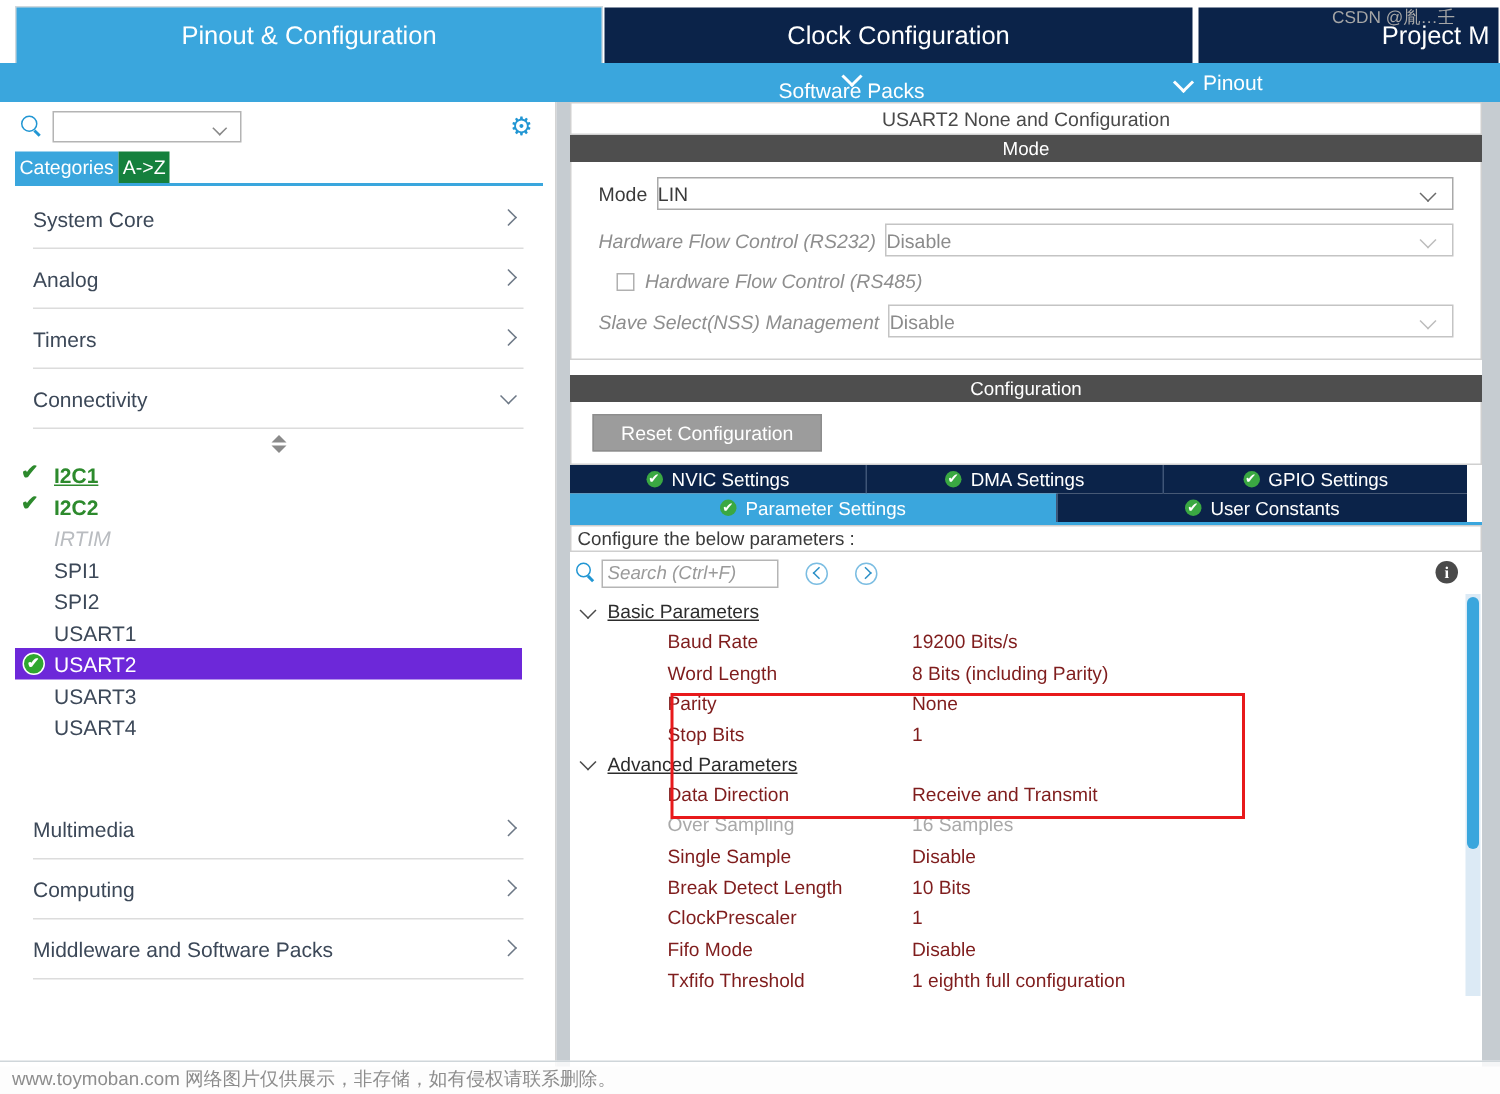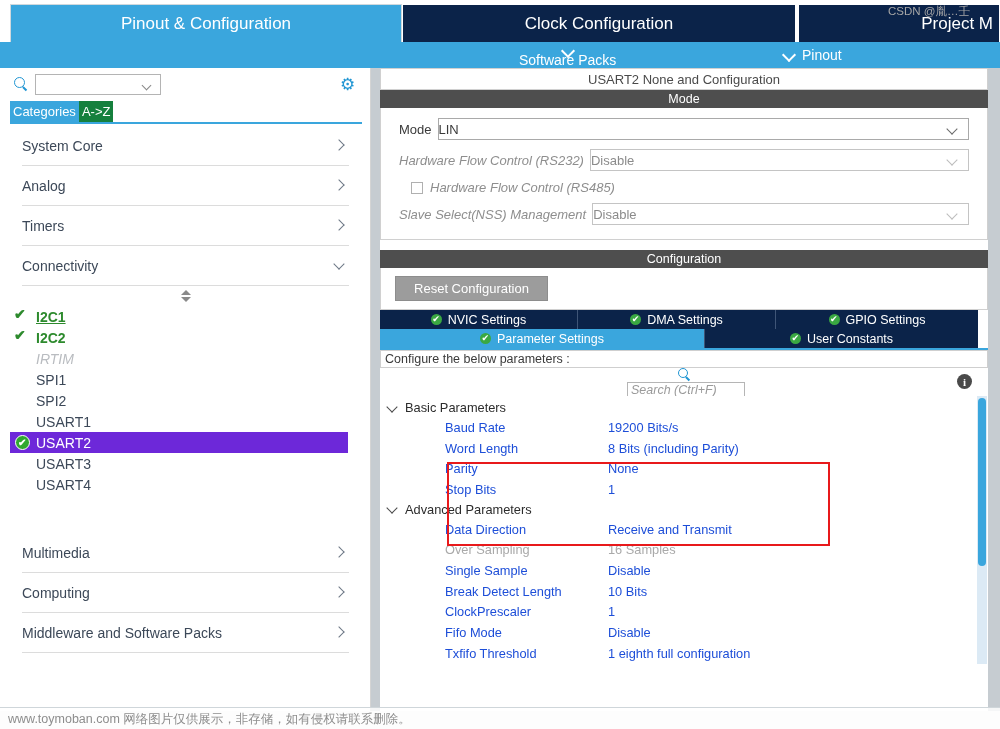--- a/index.html
+++ b/index.html
@@ -291,21 +291,20 @@
 
   .configure-note {
     height: 18px; border: 1px solid #cfcfcf; background:#fff;
     font-size: 12.5px; color: #3a3a3a;
     display:flex; align-items:center; padding-left: 4px;
   }
   .param-search-row {
     height: 28px; display:flex; align-items:center;
     padding-left: 4px; background:#fff;
     position: relative;
-    flex-direction: column;
   }
   .mag2 { width: 14px; height: 14px; position:relative; margin-right:3px; flex:none;}
   .mag2::before { content:""; position:absolute; left:0;top:0;width:8px;height:8px;
     border:1.7px solid #2196d3; border-radius:50%;}
   .mag2::after { content:""; position:absolute; left:8px;top:8px;width:5px;height:1.7px;
     background:#2196d3; transform:rotate(45deg); transform-origin:left center;}
   .param-search-input {
     width: 118px; height: 19px; border:1px solid #b5b5b5; background:#fff;
     font-size: 12.5px; color:#9a9a9a; font-style: italic;
     display:flex; align-items:center; padding-left:3px;
@@ -330,31 +329,31 @@
     font-family: "Liberation Serif", serif;
   }
 
   .param-list {
     position: relative;
     background: #fff;
     padding-top: 2px;
   }
   .grp-row {
     height: 19px; display:flex; align-items:center;
-    font-size: 12.8px; color: #2c2c2c; padding-left: 8px; gap: 7px;
+    font-size: 12.8px; color: #2c2c2c; padding-left: 8px; gap: 7px; text-decoration: underline;
   }
   .grp-chev { width: 10px; height: 10px; position:relative; flex:none;}
   .grp-chev::before {
     content:""; position:absolute; left:0; top:0; width:7px;height:7px;
     border-left: 1.5px solid #4a4a4a; border-bottom: 1.5px solid #4a4a4a;
     transform: rotate(-45deg);
   }
   .p-row {
     height: 20.7px; display:flex; align-items:center;
-    font-size: 12.8px; color: #1d4ed8;
+    font-size: 12.8px; color: #7f1d1d;
   }
   .p-row .k { width: 228px; padding-left: 65px; }
   .p-row .v { flex:1; }
   .p-row.dim { color: #a9a9a9; }
 
   .redbox {
     position: absolute;
     border: 2px solid #e8191b;
     pointer-events: none;
   }

